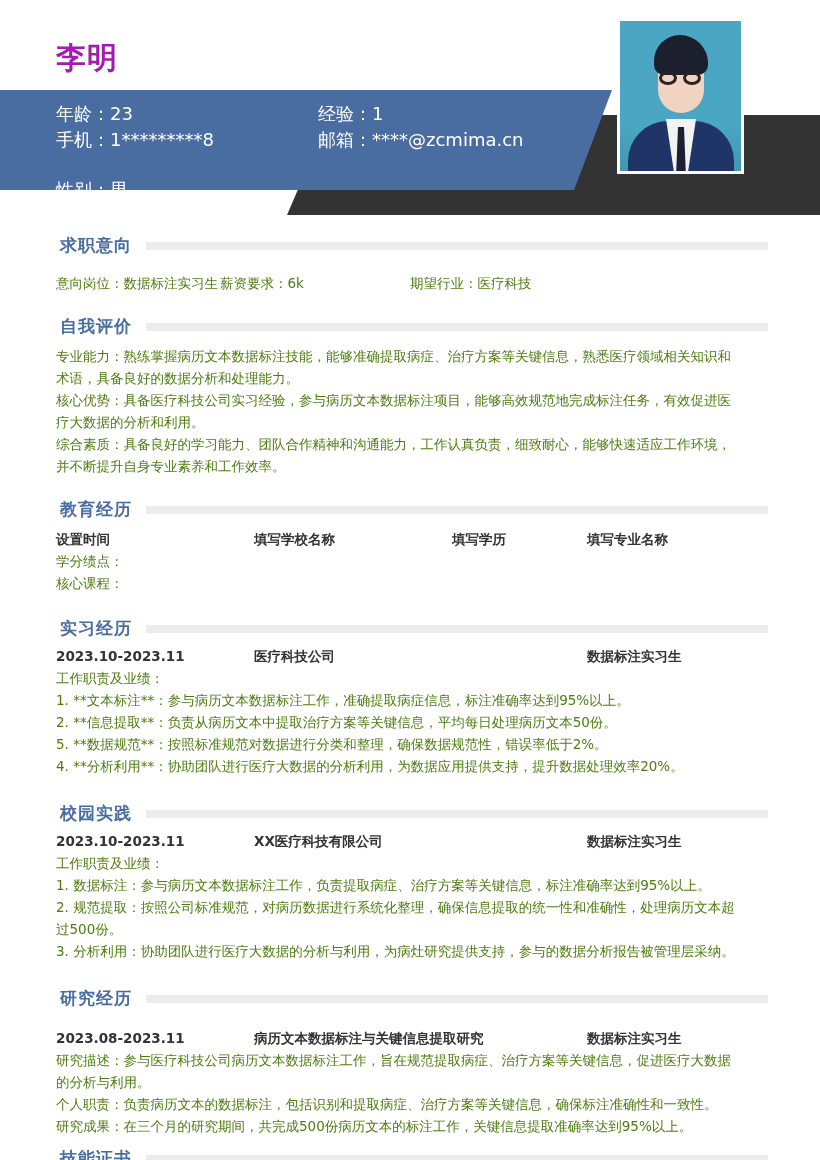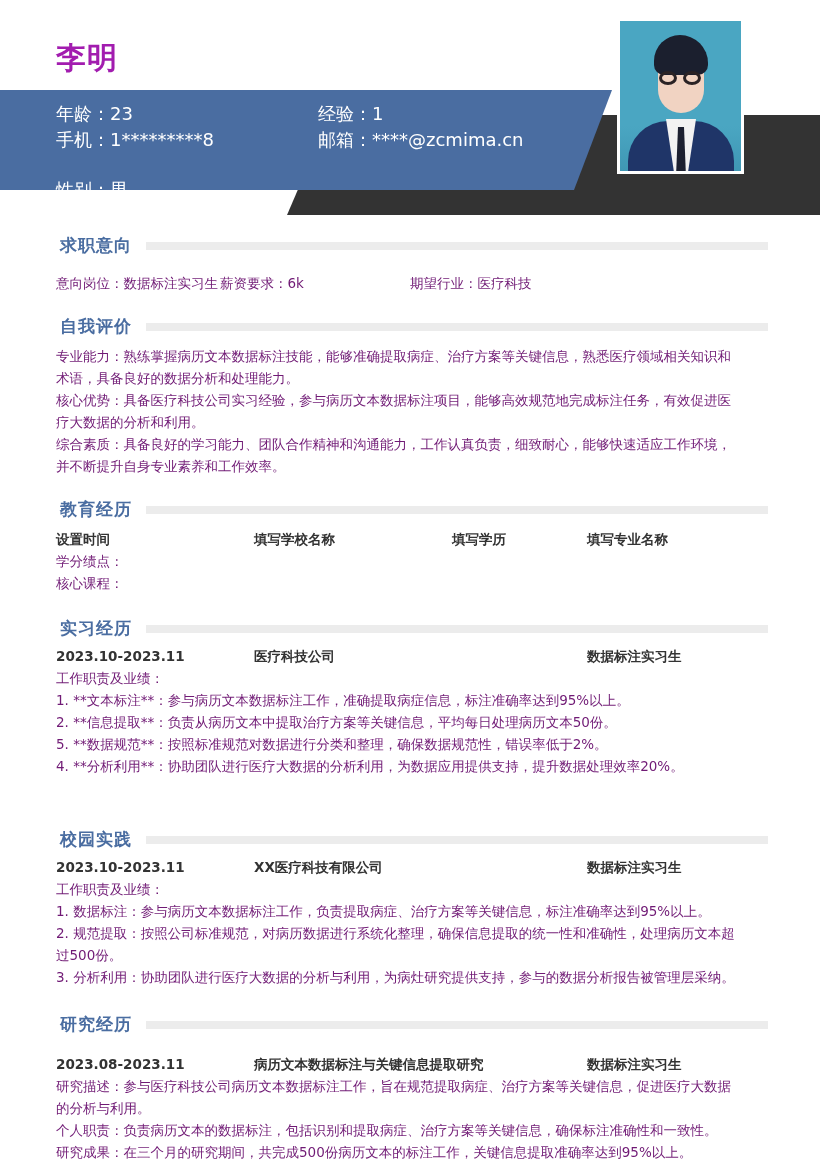--- a/index.html
+++ b/index.html
@@ -21,21 +21,21 @@
   .photo-inner .glasses span { position: absolute; top: 0; width: 18px; height: 14px; border: 3px solid #2a2224; border-radius: 50%; }
   .photo-inner .body { position: absolute; left: 8px; top: 100px; width: 106px; height: 60px; background: #1f3568; border-radius: 40px 40px 0 0; }
   .photo-inner .shirt { position: absolute; left: 46px; top: 98px; width: 30px; height: 60px; background: #f2f2f2; clip-path: polygon(0 0,100% 0, 70% 100%, 30% 100%); }
   .photo-inner .tie { position: absolute; left: 56px; top: 106px; width: 10px; height: 50px; background: #1c2030; clip-path: polygon(20% 0, 80% 0, 100% 100%, 0 100%); }
 
   .content { position: absolute; left: 56px; top: 230px; width: 710px; }
   .section { position: relative; }
   .sec-head { position: relative; height: 30px; display: flex; align-items: center; }
   .sec-title { font-size: 17px; font-weight: bold; color: #4a6da1; margin-left: 4px; letter-spacing: 1px; }
   .sec-bar { position: absolute; left: 90px; right: -2px; top: 12px; height: 8px; background: #ececec; }
-  .line { font-size: 13.5px; line-height: 22px; color: #701a75; }
+  .line { font-size: 13.5px; line-height: 22px; color: #4d7c0f; }
   .row { display: flex; font-size: 13.5px; line-height: 22px; font-weight: bold; color: #333333; }
   .c1 { width: 198px; }
   .c2 { width: 198px; }
   .c3 { width: 135px; }
   .c4 { flex: 1; }
 </style>
 </head>
 <body>
 
 <div class="header">
@@ -116,21 +116,21 @@
       <span class="c2" style="width:333px;">医疗科技公司</span>
       <span class="c4">数据标注实习生</span>
     </div>
     <div class="line">工作职责及业绩：</div>
     <div class="line">1. **文本标注**：参与病历文本数据标注工作，准确提取病症信息，标注准确率达到95%以上。</div>
     <div class="line">2. **信息提取**：负责从病历文本中提取治疗方案等关键信息，平均每日处理病历文本50份。</div>
     <div class="line">5. **数据规范**：按照标准规范对数据进行分类和整理，确保数据规范性，错误率低于2%。</div>
     <div class="line">4. **分析利用**：协助团队进行医疗大数据的分析利用，为数据应用提供支持，提升数据处理效率20%。</div>
   </div>
 
-  <div class="section" style="height:185px;margin-top:26px;">
+  <div class="section" style="height:185px;">
     <div class="sec-head">
       <span class="sec-title">校园实践</span>
       <span class="sec-bar"></span>
     </div>
     <div class="row" style="margin-top:2px;">
       <span class="c1">2023.10-2023.11</span>
       <span class="c2" style="width:333px;">XX医疗科技有限公司</span>
       <span class="c4">数据标注实习生</span>
     </div>
     <div class="line">工作职责及业绩：</div>

